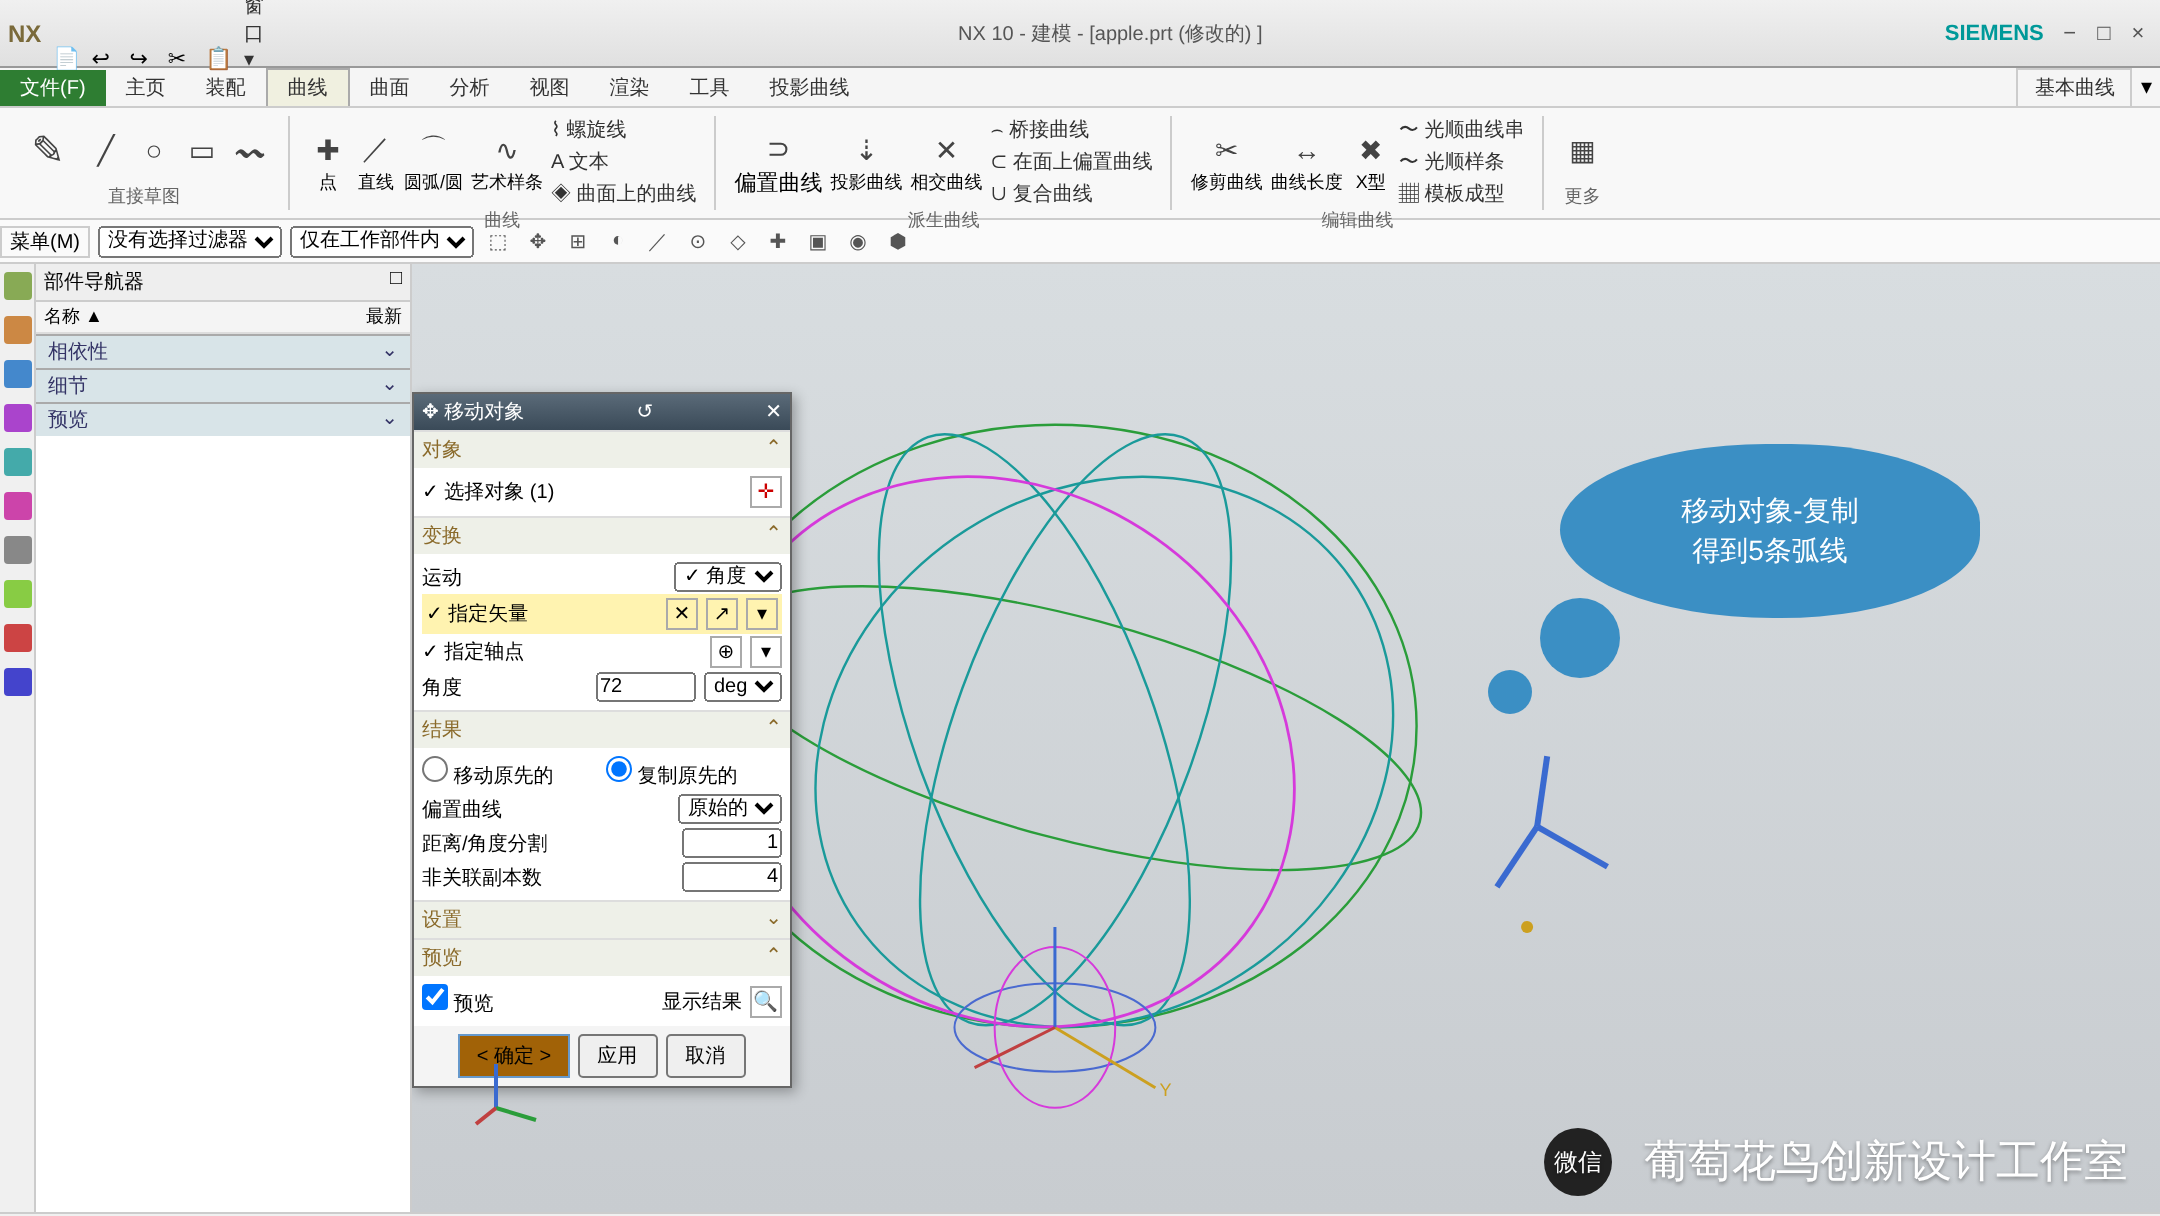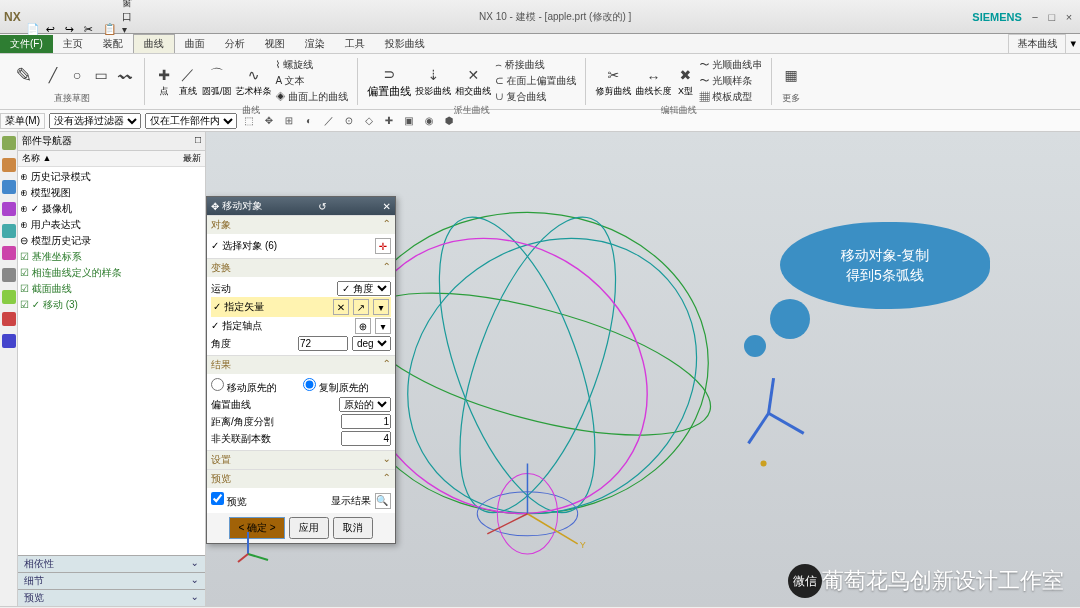--- a/index.html
+++ b/index.html
@@ -52,21 +52,21 @@
 .dlg-btns { display:flex; justify-content:center; gap:4px; padding:4px; background:#f4f4f4; }
 .dlg-btns button { font-size:10px; padding:2px 8px; }
 .dlg-btns button.primary { background:#a16207; border:1px solid #6699cc; }
 .bottom-panels { background:#e8e8e8; }
 .bpanel { background:#d8e4e8; border-top:1px solid #aaa; padding:1px 6px; font-size:10px; color:#336; display:flex; justify-content:space-between; }
 .status { height:18px; background:#f0f0f0; border-top:1px solid #ccc; font-size:10px; padding:0 4px; display:flex; align-items:center; color:#555; }
 .callout { position:absolute; right:90px; top:90px; width:210px; }
 .callout .bubble { background:#3b8fc4; color:#fff; border-radius:60% 55% 58% 62%; padding:24px 18px; text-align:center; font-size:14px; line-height:1.4; position:relative; }
 .callout .b1 { position:absolute; width:40px; height:40px; background:#3b8fc4; border-radius:50%; left:-10px; bottom:-30px; }
 .callout .b2 { position:absolute; width:22px; height:22px; background:#3b8fc4; border-radius:50%; left:-36px; bottom:-48px; }
-.watermark { position:absolute; right:16px; bottom:10px; color:#fff; font-size:22px; font-weight:500; display:flex; align-items:center; gap:0; text-shadow:0 1px 2px rgba(0,0,0,.4); }
+.watermark { position:absolute; right:16px; bottom:10px; color:#fff; font-size:22px; font-weight:500; display:flex; align-items:center; gap:16px; text-shadow:0 1px 2px rgba(0,0,0,.4); }
 .watermark .wcirc { width:34px; height:34px; border-radius:50%; background:#222; color:#fff; display:flex; align-items:center; justify-content:center; font-size:12px; }
 .triad { position:absolute; left:30px; bottom:40px; width:40px; height:40px; }
 svg.wires { position:absolute; inset:0; }
 </style>
 </head>
 <body>
 
 <div class="title-bar">
   <span class="nx-logo">NX</span>
   <span class="tb-icons">
@@ -197,31 +197,20 @@
 
   <div class="nav-panel">
     <div class="hdr">
         <span>部件导航器</span>
         <span>□</span>
       </div>
     <div class="cols">
         <span>名称 ▲</span>
         <span style="margin-left:auto">最新</span>
       </div>
-    <div class="tree">
-      <div class="ti">⊕ 历史记录模式</div>
-      <div class="ti">⊕ 模型视图</div>
-      <div class="ti">⊕ ✓ 摄像机</div>
-      <div class="ti">⊕ 用户表达式</div>
-      <div class="ti">⊖ 模型历史记录</div>
-      <div class="ti"><span class="chk">  ☑ 基准坐标系</span></div>
-      <div class="ti"><span class="chk">  ☑ 相连曲线定义的样条</span></div>
-      <div class="ti"><span class="chk">  ☑ 截面曲线</span></div>
-      <div class="ti"><span class="chk">  ☑ ✓ 移动 (3)</span></div>
-    </div>
     <div class="bottom-panels">
       <div class="bpanel">
           <span>相依性</span>
           <span>⌄</span>
         </div>
       <div class="bpanel">
           <span>细节</span>
           <span>⌄</span>
         </div>
       <div class="bpanel">
@@ -259,21 +248,21 @@
 
     <div class="dialog">
       <div class="dhdr"><span>✥</span>&nbsp;<span>移动对象</span><span class="dclose">↺</span><span class="dclose">✕</span></div>
       <div class="dsec">
         <div class="shdr">
             <span>对象</span>
             <span>⌃</span>
           </div>
         <div class="sbody">
             <div class="drow">
-              <label>✓ 选择对象 (6)</label>
+              <label>✓ 选择对象 (1)</label>
               <span class="ibox" style="color:#c00">✛</span>
             </div>
           </div>
       </div>
       <div class="dsec">
         <div class="shdr">
             <span>变换</span>
             <span>⌃</span>
           </div>
         <div class="sbody">

